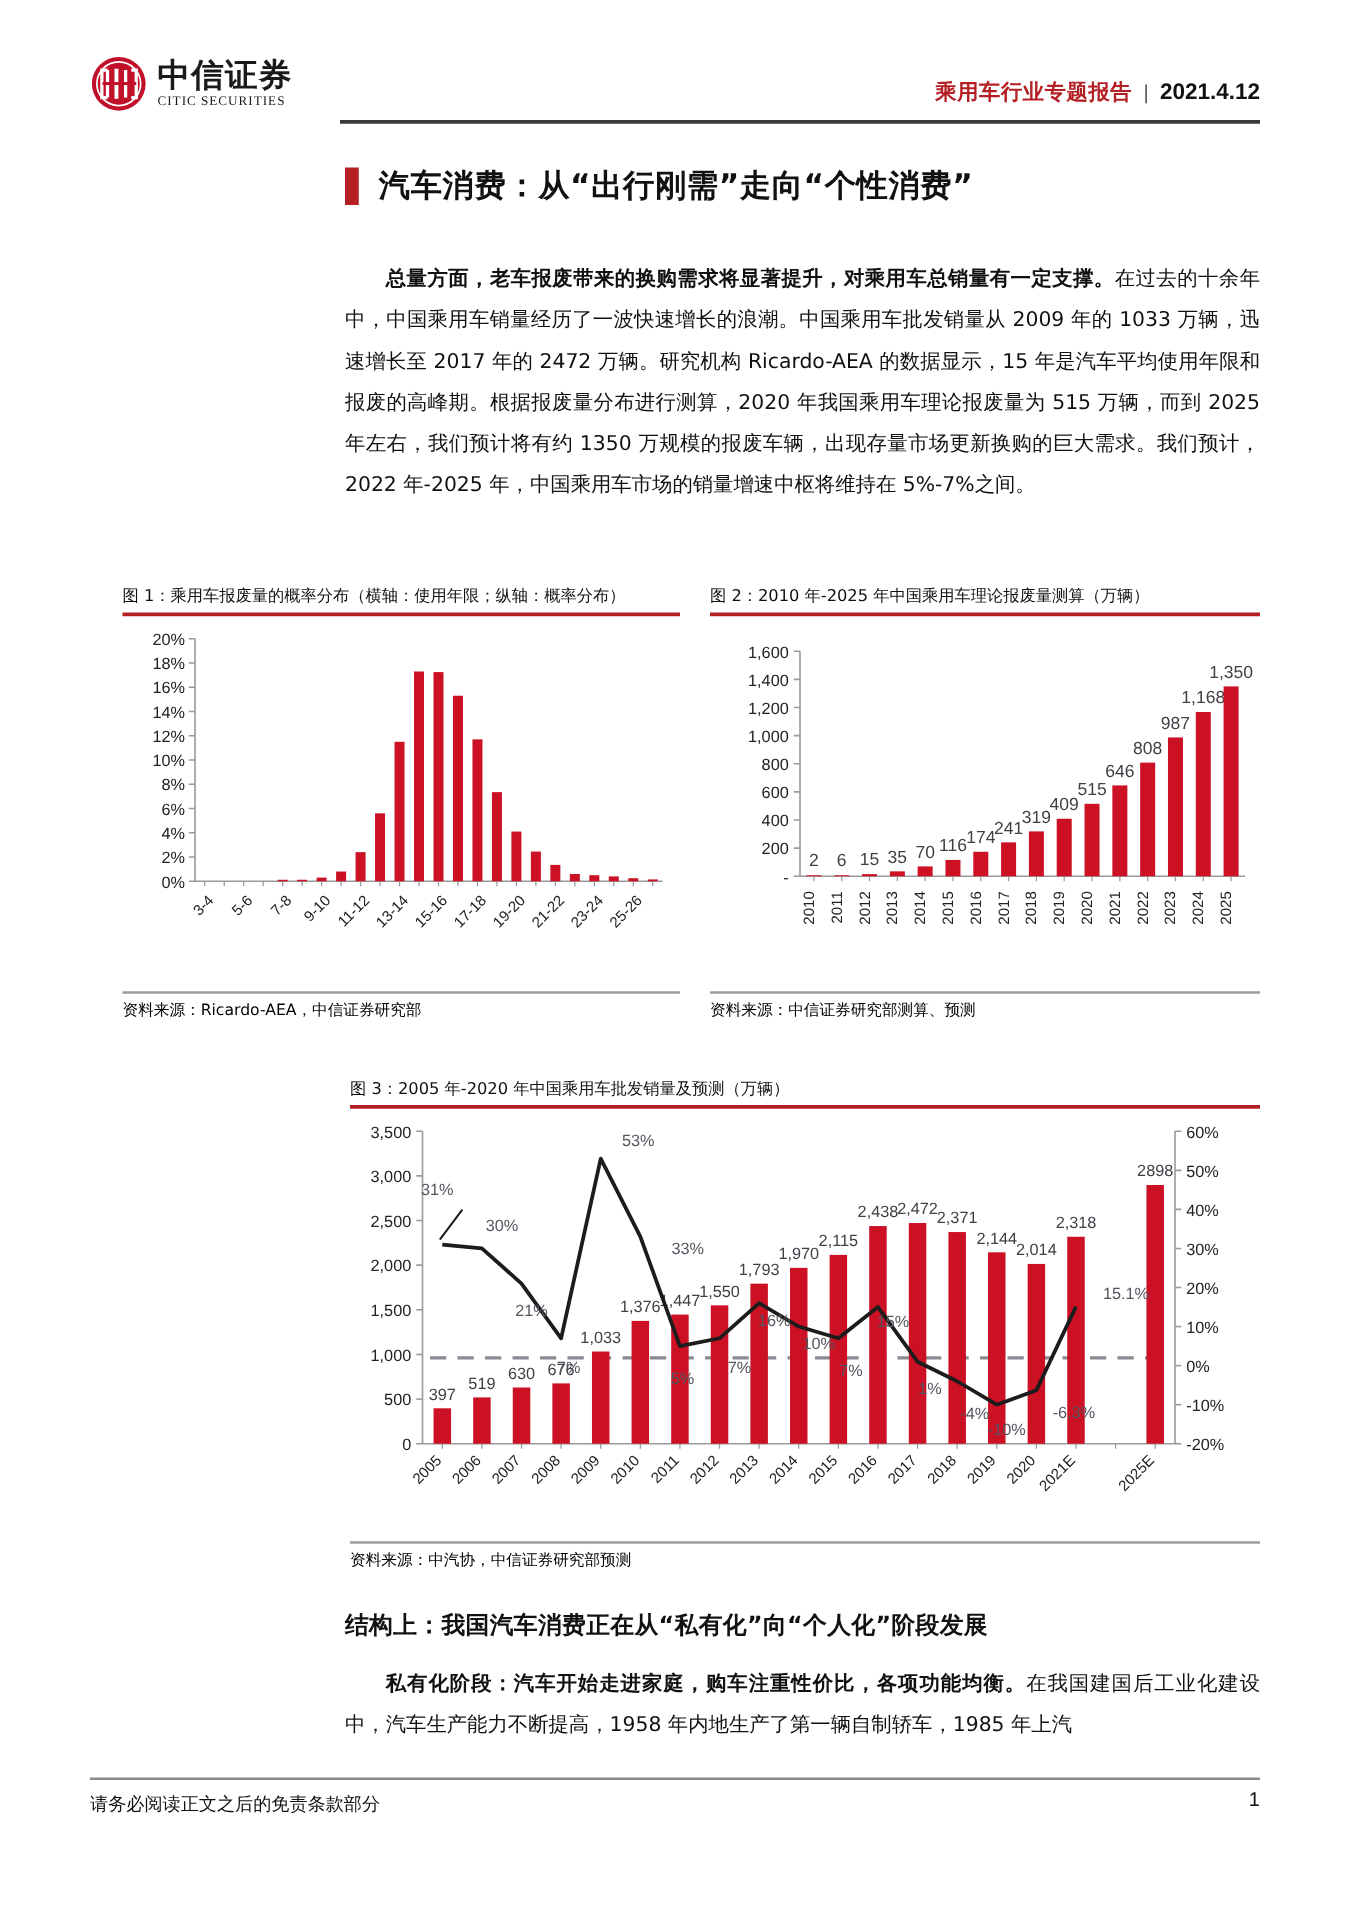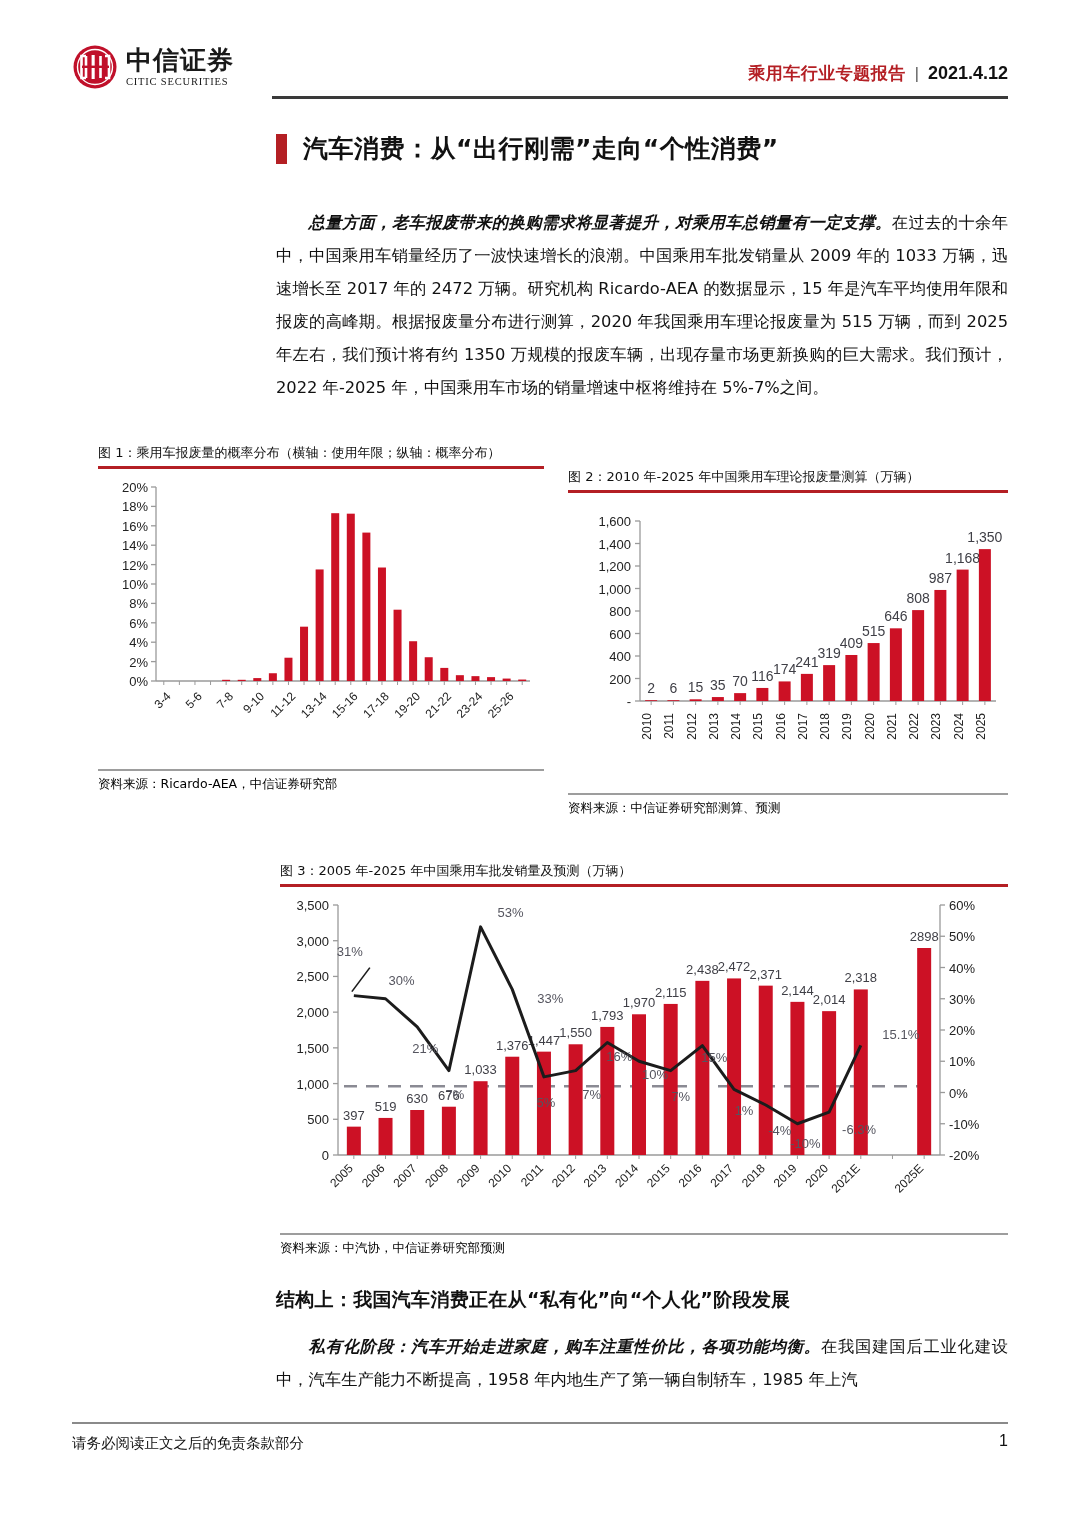--- a/index.html
+++ b/index.html
@@ -25,21 +25,21 @@
   .hdr-rule { position: absolute; left: 272px; right: 72px; top: 96px; height: 3px; background: #3a3a3a; }
 
   
   .sec-title { position: absolute; left: 276px; top: 132px; display: flex; align-items: center; gap: 16px; }
   .sec-bar { width: 11px; height: 30px; background: #b41f24; }
   .sec-title-text { font-family: "DejaVu Sans", sans-serif; font-size: 25px; font-weight: 700; letter-spacing: 0.5px; color: #111; }
 
   
   .body-block { position: absolute; left: 276px; width: 732px; top: 206px; }
   .para { font-family: "DejaVu Sans", sans-serif; font-size: 16.3px; line-height: 33px; text-align: justify; color: #111; text-indent: 2em; }
-  .para b { font-weight: 700; font-style: italic; }
+  .para b { font-weight: 700; }
 
   
   .fig { position: absolute; }
   .fig-cap { font-family: "DejaVu Sans", sans-serif; font-size: 13px; color: #111; padding-bottom: 4px; white-space: nowrap; }
   .fig-rule { height: 2.5px; background: #b41f24; }
   .fig-src { font-family: "DejaVu Sans", sans-serif; font-size: 12.5px; color: #000000; padding-top: 5px; }
   .fig-srcrule { height: 2px; background: #9d9d9d; }
 
   
   svg { display: block; }
@@ -92,21 +92,21 @@
 
   <div class="sec-title">
     <div class="sec-bar"></div>
     <div class="sec-title-text">汽车消费：从“出行刚需”走向“个性消费”</div>
   </div>
 
   <div class="body-block">
     <p class="para"><b>总量方面，老车报废带来的换购需求将显著提升，对乘用车总销量有一定支撑。</b><span>在过去的十余年中，中国乘用车销量经历了一波快速增长的浪潮。中国乘用车批发销量从 2009 年的 1033 万辆，迅速增长至 2017 年的 2472 万辆。研究机构 Ricardo-AEA 的数据显示，15 年是汽车平均使用年限和报废的高峰期。根据报废量分布进行测算，2020 年我国乘用车理论报废量为 515 万辆，而到 2025 年左右，我们预计将有约 1350 万规模的报废车辆，出现存量市场更新换购的巨大需求。我们预计，2022 年-2025 年，中国乘用车市场的销量增速中枢将维持在 5%-7%之间。</span></p>
   </div>
 
-  <div class="fig" style="left:98px; top:444px; width:446px;">
+  <div class="fig" style="left:98px; top:468px; width:446px;">
     <div class="fig-cap">图 1：乘用车报废量的概率分布（横轴：使用年限；纵轴：概率分布）</div>
     <div class="fig-rule"></div>
     <div>
       <svg width="446" height="300" viewBox="0 0 446 300" id="svg-fig1">
           <line x1="58" y1="18" x2="58" y2="212" stroke="#9a9a9a" stroke-width="1.3"></line>
           <line x1="53" y1="212" x2="58" y2="212" stroke="#9a9a9a" stroke-width="1.3"></line>
           <text x="50" y="217" text-anchor="end" class="axlab">0%</text>
           <line x1="53" y1="192.6" x2="58" y2="192.6" stroke="#9a9a9a" stroke-width="1.3"></line>
           <text x="50" y="197.6" text-anchor="end" class="axlab">2%</text>
           <line x1="53" y1="173.2" x2="58" y2="173.2" stroke="#9a9a9a" stroke-width="1.3"></line>
@@ -279,21 +279,21 @@
           <text x="372.375" y="220" class="axlab-sm" transform="rotate(-90 372.375 220)" text-anchor="end">2023</text>
           <text x="394.625" y="220" class="axlab-sm" transform="rotate(-90 394.625 220)" text-anchor="end">2024</text>
           <text x="416.875" y="220" class="axlab-sm" transform="rotate(-90 416.875 220)" text-anchor="end">2025</text>
         </svg>
     </div>
     <div class="fig-srcrule"></div>
     <div class="fig-src">资料来源：中信证券研究部测算、预测</div>
   </div>
 
   <div class="fig" style="left:280px; top:862px; width:728px;">
-    <div class="fig-cap">图 3：2005 年-2025 年中国乘用车批发销量及预测（万辆）</div>
+    <div class="fig-cap">图 3：2005 年-2020 年中国乘用车批发销量及预测（万辆）</div>
     <div class="fig-rule"></div>
     <div>
       <svg width="728" height="346" viewBox="0 0 728 346" id="svg-fig3">
           <line x1="58" y1="18" x2="58" y2="268" stroke="#9a9a9a" stroke-width="1.3"></line>
           <line x1="53" y1="268" x2="58" y2="268" stroke="#9a9a9a" stroke-width="1.3"></line>
           <text x="49" y="273" text-anchor="end" class="axlab">0</text>
           <line x1="53" y1="232.28571428571428" x2="58" y2="232.28571428571428" stroke="#9a9a9a" stroke-width="1.3"></line>
           <text x="49" y="237.28571428571428" text-anchor="end" class="axlab">500</text>
           <line x1="53" y1="196.57142857142856" x2="58" y2="196.57142857142856" stroke="#9a9a9a" stroke-width="1.3"></line>
           <text x="49" y="201.57142857142856" text-anchor="end" class="axlab">1,000</text>

